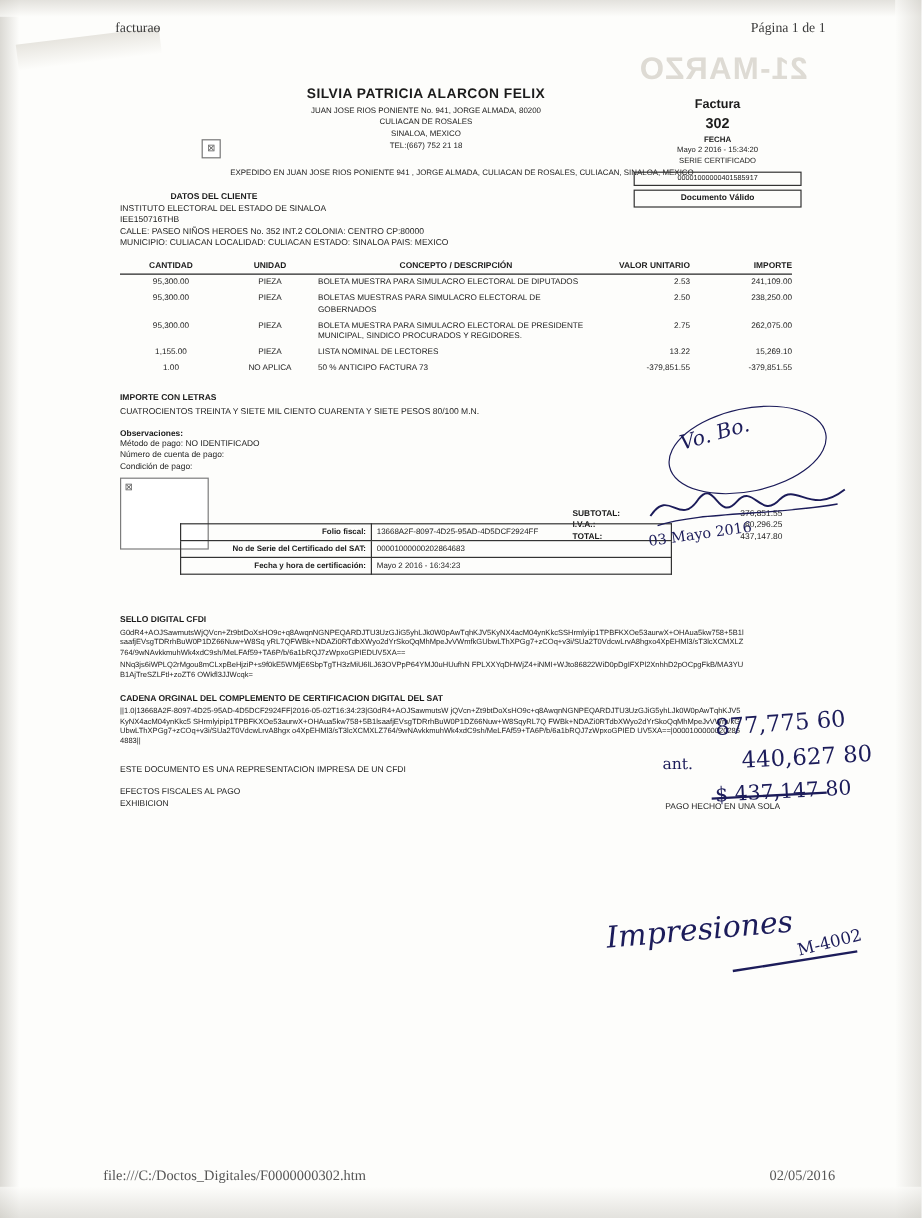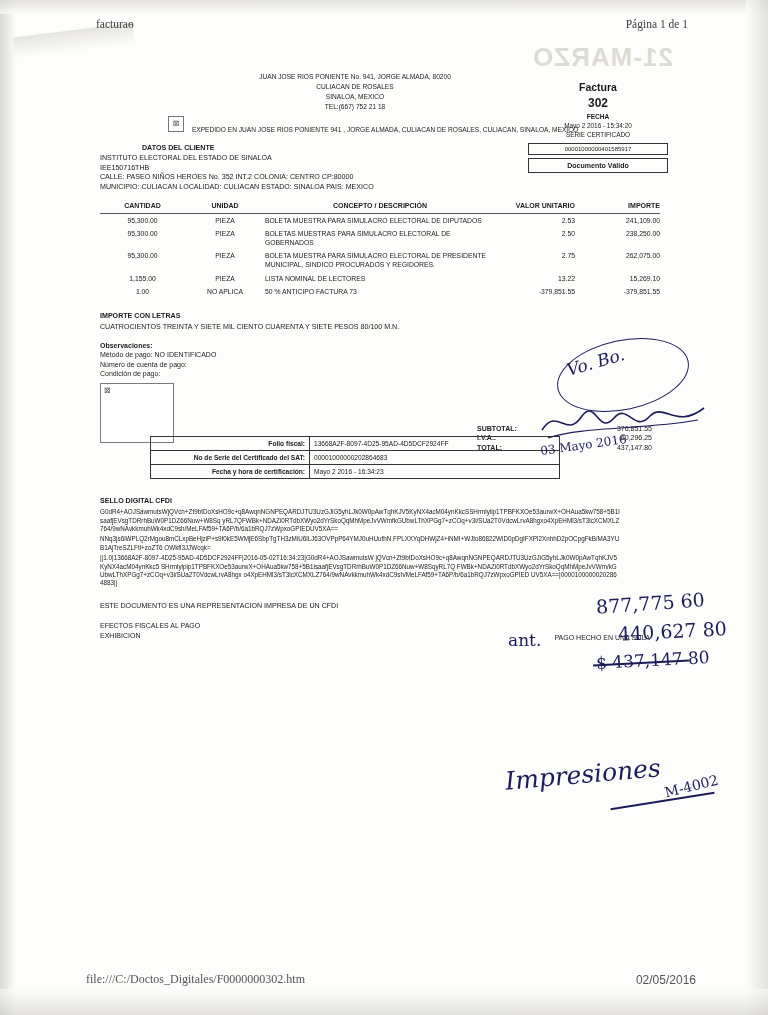--- a/index.html
+++ b/index.html
@@ -20,21 +20,21 @@
   .scan-shadow-top{position:absolute;left:0;top:0;width:768px;height:14px;background:linear-gradient(to bottom,#d8d6d0,#fdfdfb);opacity:.7;}
   .scan-shadow-right{position:absolute;right:0;top:0;width:22px;height:1015px;background:linear-gradient(to left,#d6d4ce,#fdfdfb);opacity:.65;}
   .scan-shadow-bottom{position:absolute;left:0;bottom:0;width:768px;height:26px;background:linear-gradient(to top,#d2d0ca,#fdfdfb);opacity:.6;}
   .fold{position:absolute;left:14px;top:30px;width:120px;height:22px;transform:rotate(-7deg);
         background:linear-gradient(to bottom,#e7e5df,#fdfdfb);}
 
   
   .hdr-left{position:absolute;left:96px;top:18px;font-size:11.5px;color:#3a3a3a;font-family:"Liberation Serif",serif;}
   .hdr-right{position:absolute;right:80px;top:18px;font-size:11.5px;color:#3a3a3a;font-family:"Liberation Serif",serif;}
   .ftr-left{position:absolute;left:86px;bottom:28px;font-size:12px;color:#555;font-family:Liberation Serif, serif;}
-  .ftr-right{position:absolute;right:72px;bottom:28px;font-size:12px;color:#555;font-family:Liberation Sans, sans-serif;text-align:right;}
+  .ftr-right{position:absolute;right:72px;bottom:28px;font-size:12px;color:#555;font-family:Liberation Serif, serif;text-align:right;}
 
   
   .ghost{position:absolute;right:95px;top:42px;font-size:26px;letter-spacing:1px;color:#dedbd4;font-weight:bold;transform:scaleX(-1);}
 
   
   .inv{position:absolute;left:100px;top:72px;width:560px;font-size:7.2px;line-height:1.35;}
 
   .issuer{text-align:center;width:390px;margin-left:60px;}
   .issuer .name{font-size:11.5px;font-weight:bold;letter-spacing:.4px;}
   .issuer .rfc{font-size:7.6px;font-weight:bold;margin-top:1px;}
@@ -89,21 +89,21 @@
   .pago{position:absolute;right:10px;bottom:-2px;font-size:7px;}
 
   
   .pen{position:absolute;color:#1c1c5a;font-family:"DejaVu Serif",serif;pointer-events:none;}
   .hw-vobo{left:566px;top:352px;font-size:17px;transform:rotate(-16deg);font-style:italic;}
   .hw-sig{left:538px;top:400px;width:170px;height:42px;}
   .hw-date{left:540px;top:438px;font-size:12px;transform:rotate(-8deg);}
   .hw-n1{left:596px;top:592px;font-size:19px;transform:rotate(-4deg);}
   .hw-n2{left:618px;top:620px;font-size:19px;transform:rotate(-3deg);}
   .hw-n3{left:596px;top:650px;font-size:17px;transform:rotate(-3deg);}
-  .hw-ant{left:508px;top:630px;font-size:17px;}
+  .hw-ant{left:552px;top:630px;font-size:13px;}
   .hw-impres{left:505px;top:760px;font-size:25px;transform:rotate(-5deg);font-style:italic;}
   .hw-code{left:664px;top:778px;font-size:14px;transform:rotate(-14deg);}
   .strike{position:absolute;left:593px;top:662px;width:96px;height:1.6px;background:#1c1c5a;transform:rotate(-3deg);}
   .ellipse{position:absolute;left:556px;top:340px;width:132px;height:68px;border:1.6px solid #1c1c5a;border-radius:50%;transform:rotate(-12deg);}
   .underline-imp{position:absolute;left:610px;top:800px;width:105px;height:1.6px;background:#1c1c5a;transform:rotate(-9deg);}
 </style>
 </head>
 <body>
 
 <div class="page">
@@ -116,20 +116,21 @@
 
   <div class="hdr-left">facturaɵ</div>
   <div class="hdr-right">Página 1 de 1</div>
   <div class="ghost">21-MARZO</div>
 
   <div class="inv">
 
     <div class="ximg">⊠</div>
 
     <div class="issuer">
+      <div class="name">SILVIA PATRICIA ALARCON FELIX</div>
       <div class="line">JUAN JOSE RIOS PONIENTE No. 941, JORGE ALMADA, 80200</div>
       <div class="line">CULIACAN DE ROSALES</div>
       <div class="line">SINALOA, MEXICO</div>
       <div class="line">TEL:(667) 752 21 18</div>
     </div>
 
     <div class="facbox">
       <div class="t">Factura</div>
       <div class="num">302</div>
       <div class="fecha-lbl">FECHA</div>
@@ -226,20 +227,21 @@
 
     <div class="qrbox">
       <span class="x">⊠</span>
     </div>
 
     <div class="sec-lbl" style="margin-top:54px;">SELLO DIGITAL CFDI</div>
     <div class="blob">G0dR4+AOJSawmutsWjQVcn+Zt9btDoXsHO9c+q8AwqnNGNPEQARDJTU3UzGJiG5yhLJk0W0pAwTqhKJV5KyNX4acM04ynKkcSSHrmlyiip1TPBFKXOe53aurwX+OHAua5kw758+5B1lsaafjEVsgTDRrhBuW0P1DZ66Nuw+W8Sq yRL7QFWBk+NDAZi0RTdbXWyo2dYrSkoQqMhMpeJvVWmfkGUbwLThXPGg7+zCOq+v3i/SUa2T0VdcwLrvA8hgxo4XpEHMl3/sT3lcXCMXLZ764/9wNAvkkmuhWk4xdC9sh/MeLFAf59+TA6P/b/6a1bRQJ7zWpxoGPIEDUV5XA==</div>
 
     <div class="blob">NNq3js6iWPLQ2rMgou8mCLxpBeHjziP+s9f0kE5WMjE6SbpTgTH3zMiU6lLJ63OVPpP64YMJ0uHUufhN FPLXXYqDHWjZ4+iNMI+WJto86822WiD0pDgIFXPl2XnhhD2pOCpgFkB/MA3YUB1AjTreSZLFtl+zoZT6 OWkfl3JJWcqk=</div>
 
+    <div class="sec-lbl">CADENA ORGINAL DEL COMPLEMENTO DE CERTIFICACION DIGITAL DEL SAT</div>
     <div class="blob">||1.0|13668A2F-8097-4D25-95AD-4D5DCF2924FF|2016-05-02T16:34:23|G0dR4+AOJSawmutsW jQVcn+Zt9btDoXsHO9c+q8AwqnNGNPEQARDJTU3UzGJiG5yhLJk0W0pAwTqhKJV5KyNX4acM04ynKkc5 SHrmlyipip1TPBFKXOe53aurwX+OHAua5kw758+5B1lsaafjEVsgTDRrhBuW0P1DZ66Nuw+W8SqyRL7Q FWBk+NDAZi0RTdbXWyo2dYrSkoQqMhMpeJvVWm/kGUbwLThXPGg7+zCOq+v3i/SUa2T0VdcwLrvA8hgx o4XpEHMl3/sT3lcXCMXLZ764/9wNAvkkmuhWk4xdC9sh/MeLFAf59+TA6P/b/6a1bRQJ7zWpxoGPIED UV5XA==|00001000000202864883||</div>
 
     <div class="foot1">ESTE DOCUMENTO ES UNA REPRESENTACION IMPRESA DE UN CFDI</div>
     <div class="foot2" style="position:relative;">
       <div>EFECTOS FISCALES AL PAGO</div>
       <div>EXHIBICION</div>
       <div class="pago">PAGO HECHO EN UNA SOLA</div>
     </div>
 
   </div>

